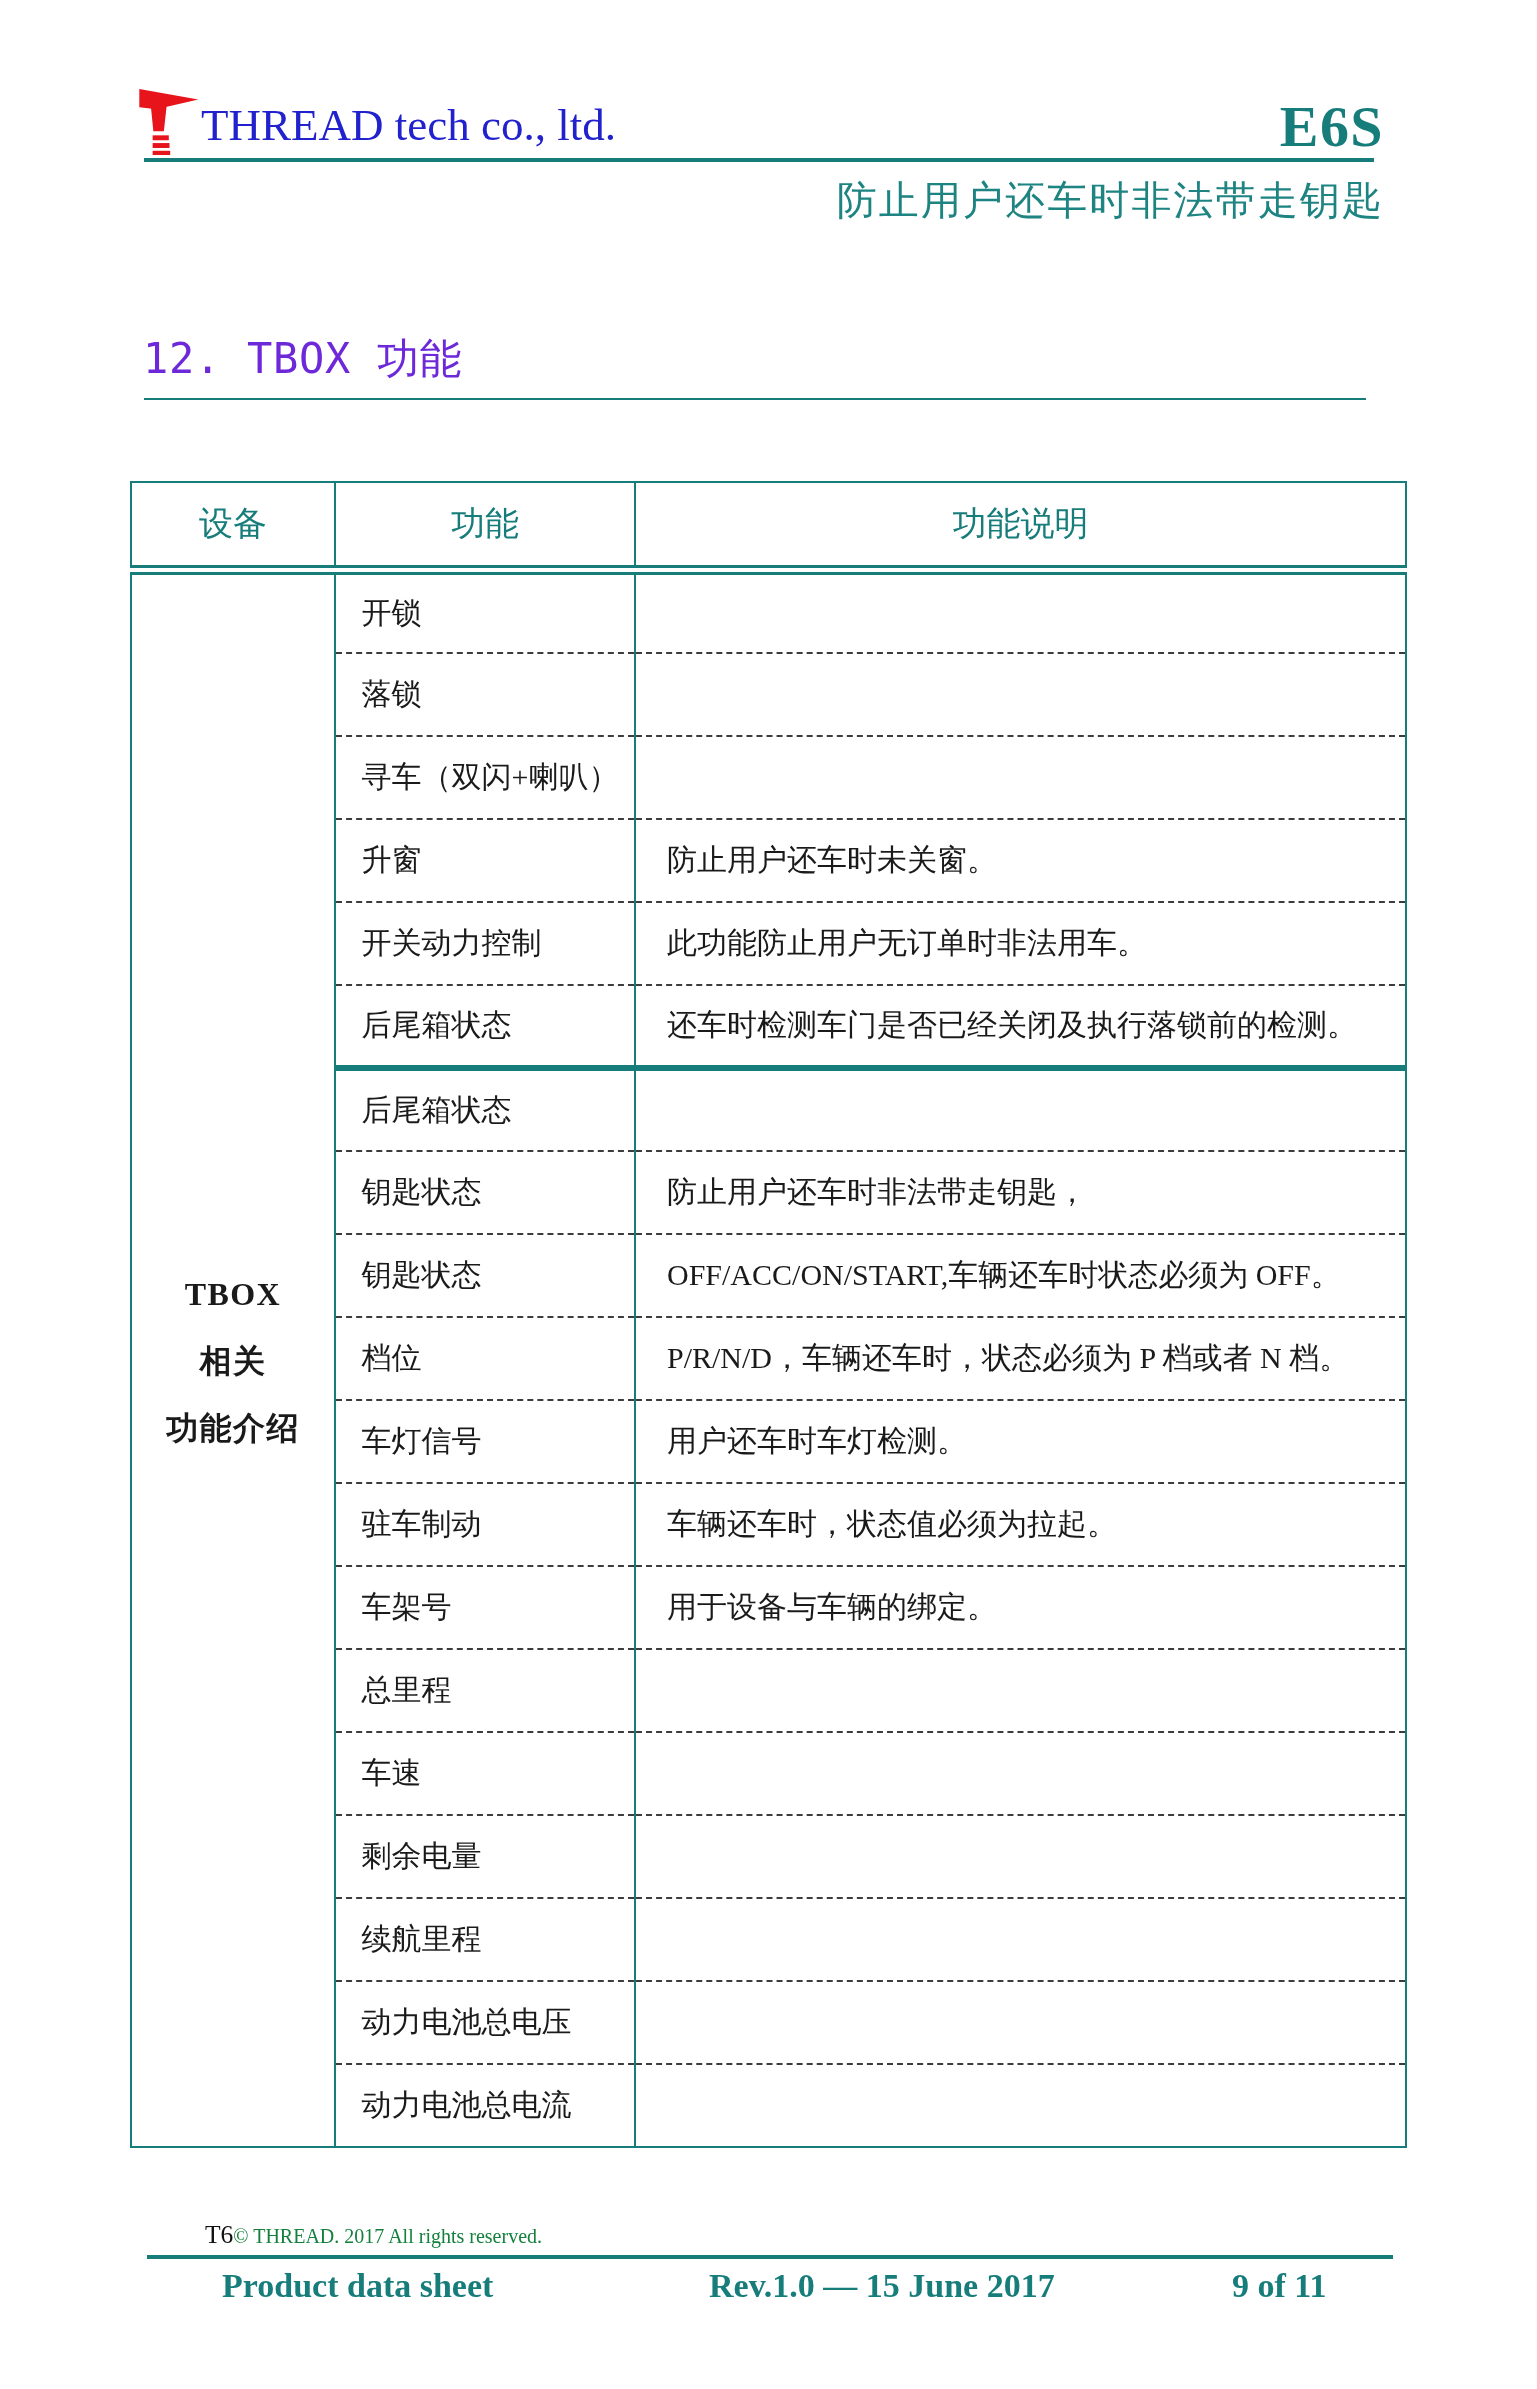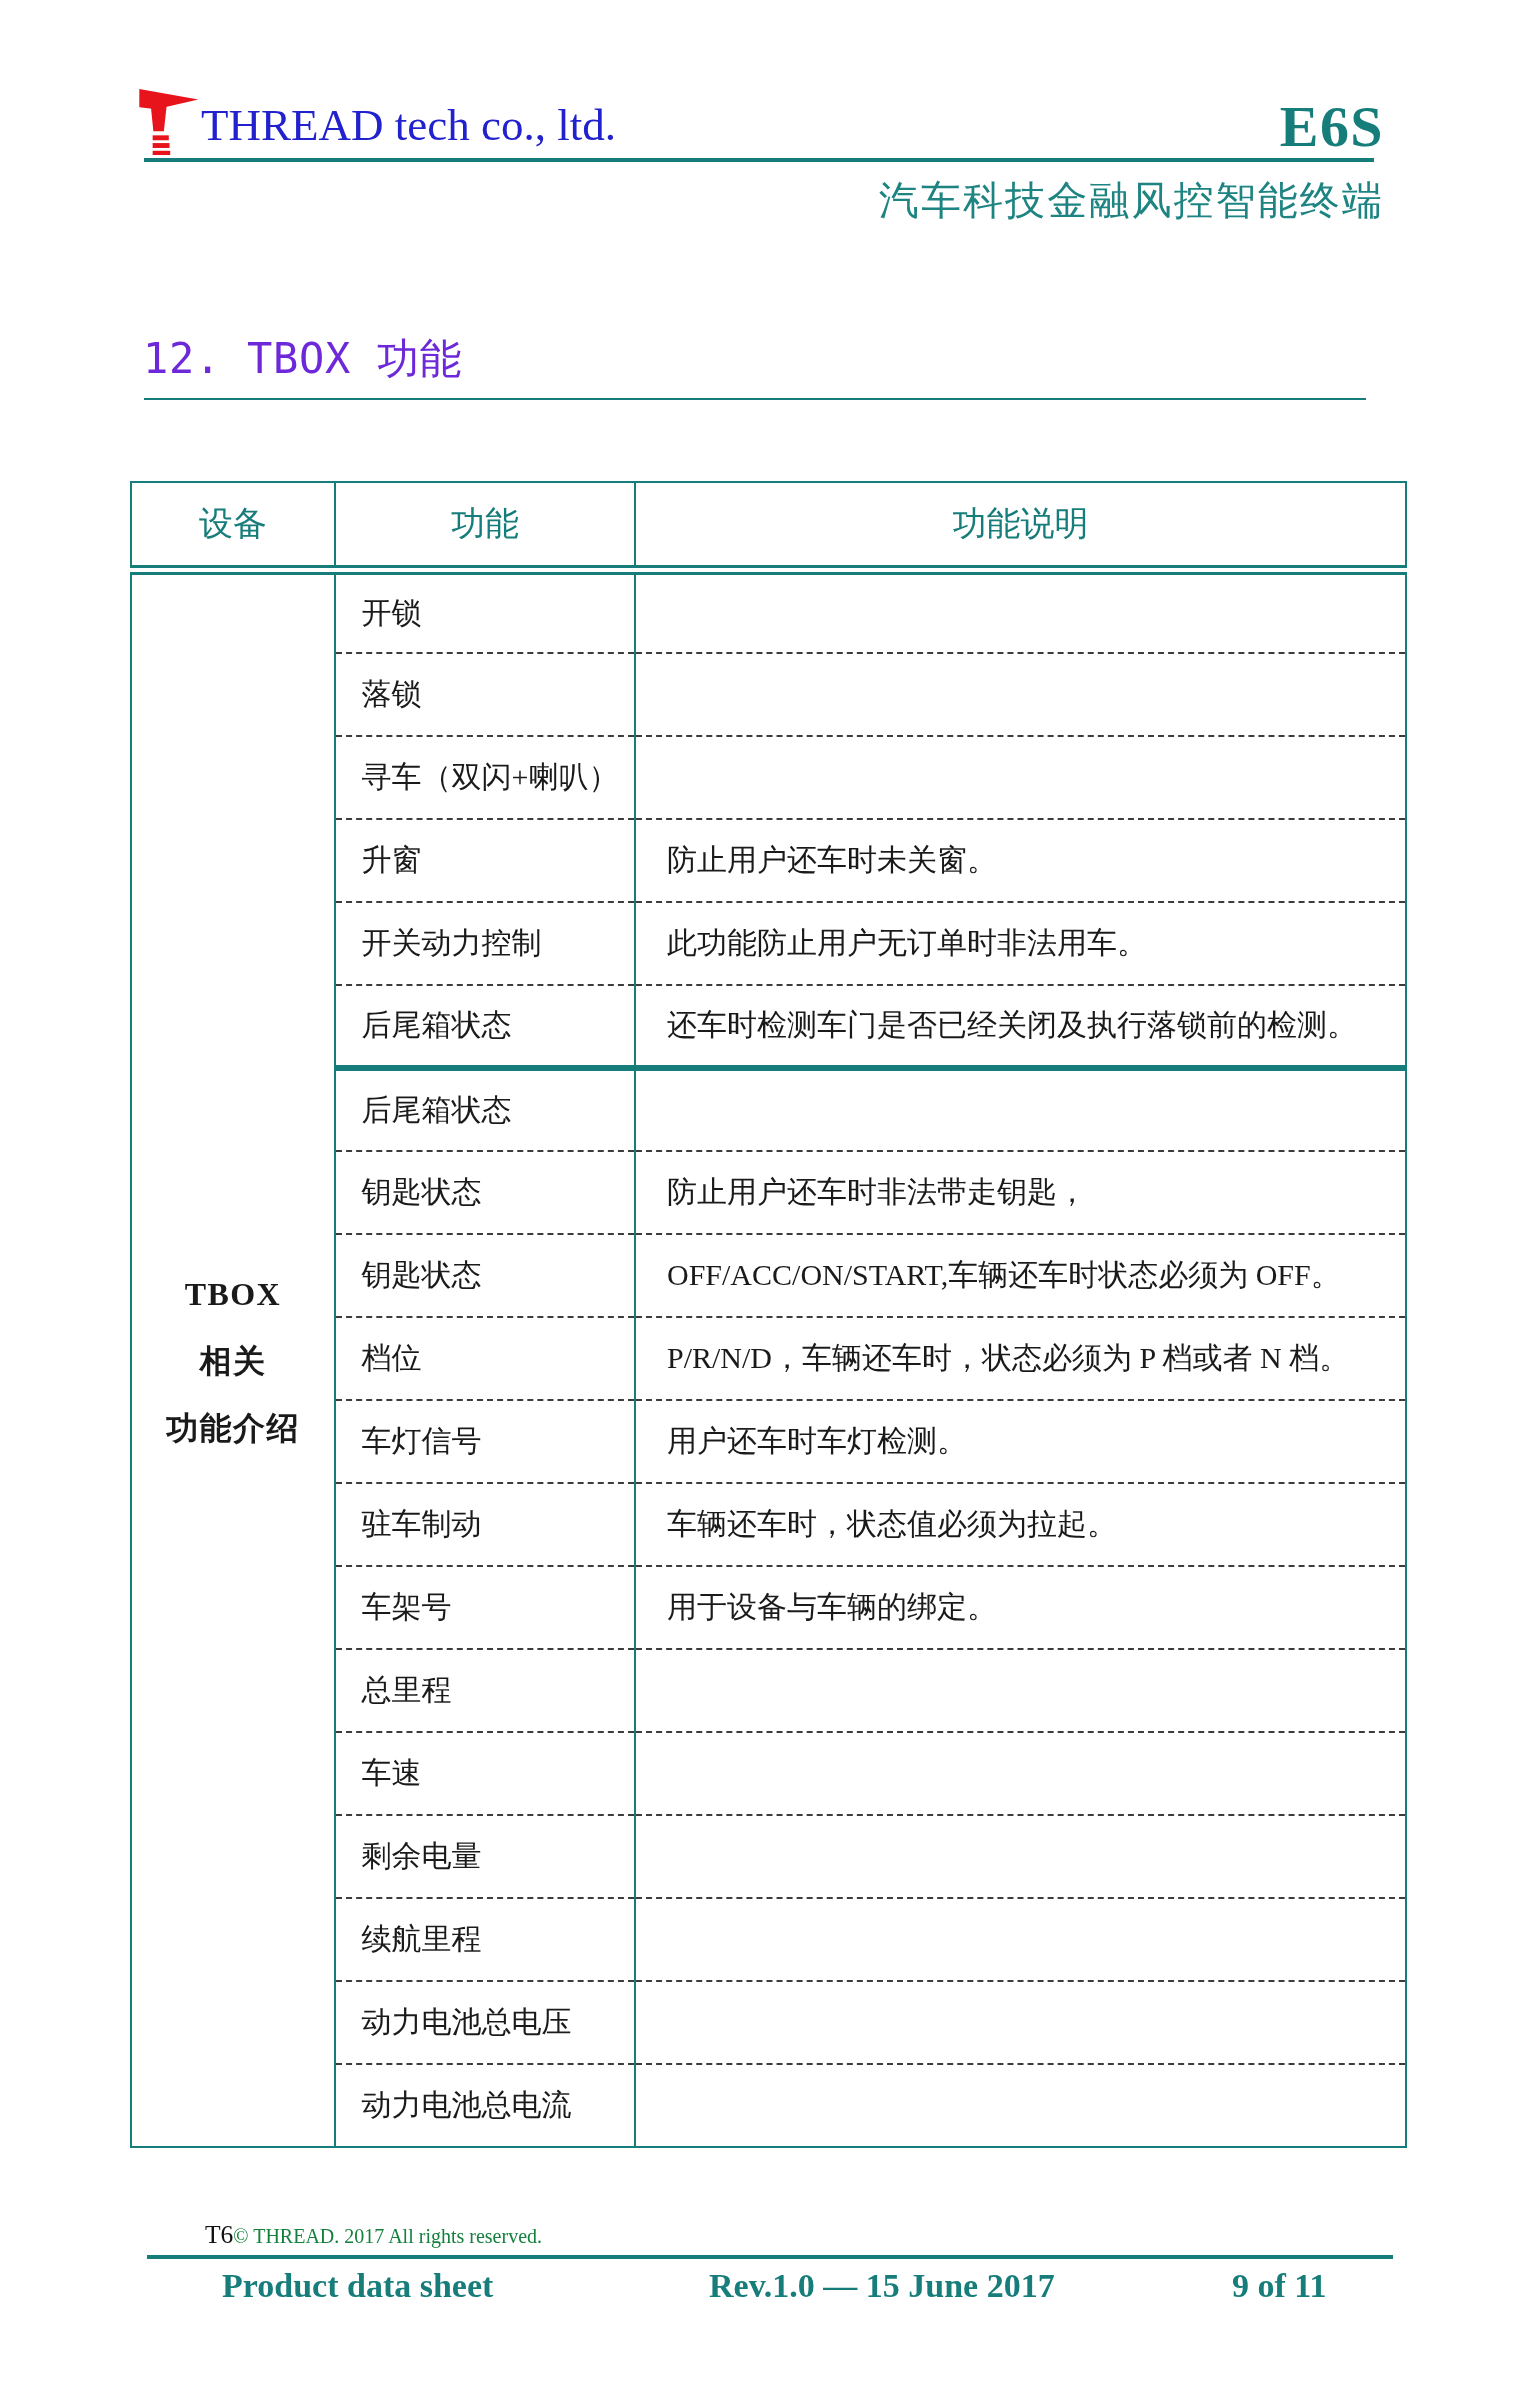--- a/index.html
+++ b/index.html
@@ -126,21 +126,21 @@
   <svg class="logo" viewBox="0 0 86 94" aria-hidden="true">
     <polygon points="0,0 84,15 24,29 0,26" fill="#e8141c"></polygon>
     <polygon points="15,10 40,14 35,60 20,60" fill="#e8141c"></polygon>
     <rect x="19" y="66" width="23" height="7" fill="#e8141c"></rect>
     <rect x="19" y="77" width="24" height="7" fill="#e8141c"></rect>
     <rect x="19" y="88" width="25" height="6" fill="#e8141c"></rect>
   </svg>
   <div class="company">THREAD tech co., ltd.</div>
   <div class="model">E6S</div>
   <div class="header-rule"></div>
-  <div class="subtitle">汽车科技金融风控智能终端</div>
+  <div class="subtitle">防止用户还车时非法带走钥匙</div>
 
   <div class="section-title">12. TBOX 功能</div>
   <div class="section-rule"></div>
 
   <div class="tbl-wrap">
     <table class="fn">
       <colgroup>
           <col class="c1">
           <col class="c2">
           <col class="c3">

